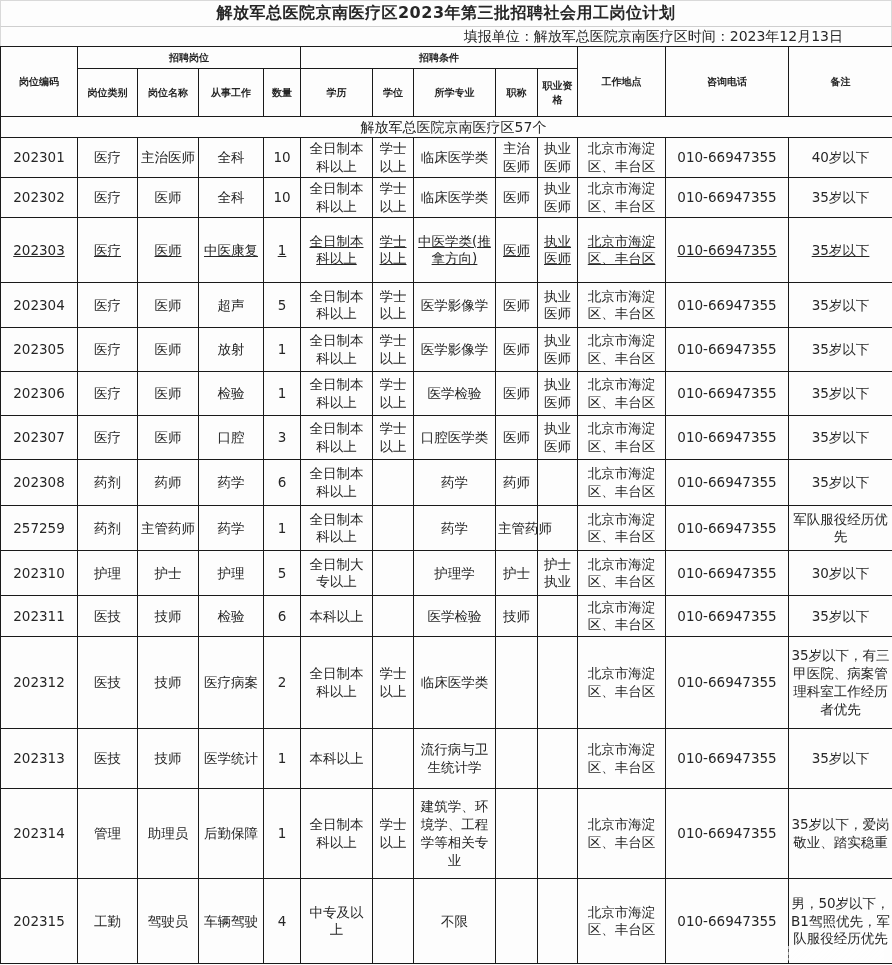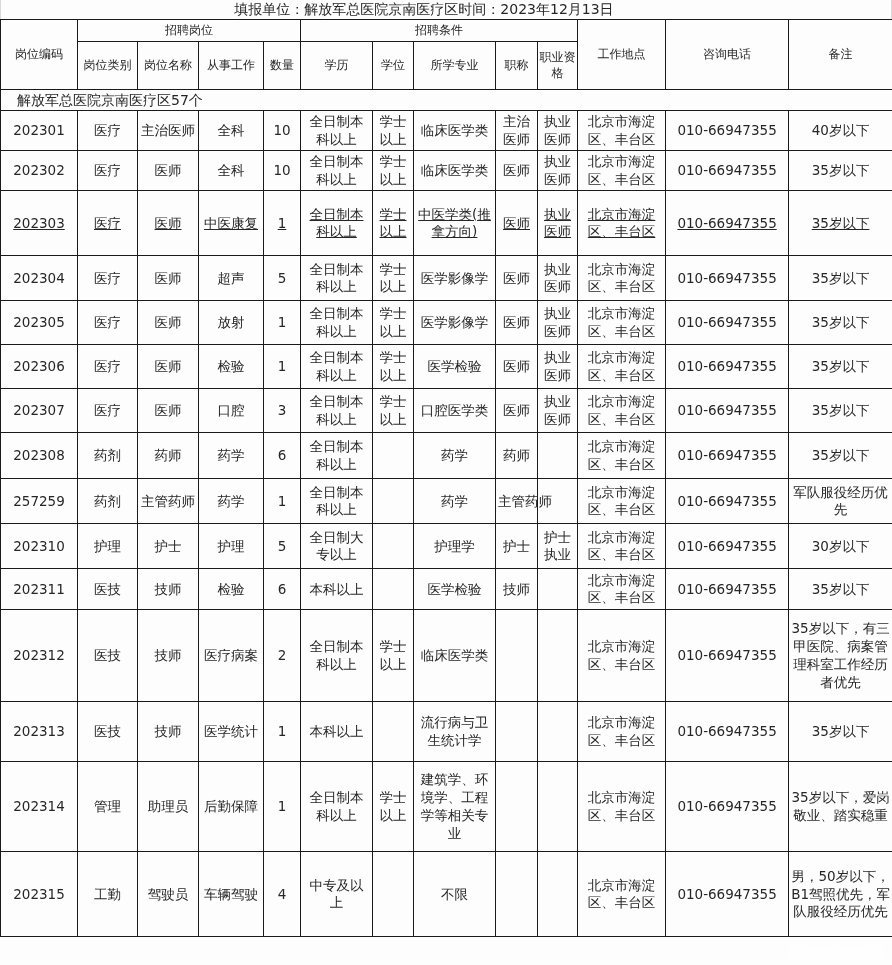--- a/index.html
+++ b/index.html
@@ -28,52 +28,52 @@
     letter-spacing: 0.5px;
     background: #fdfdfd;
   }
   .meta-row {
     width: 892px;
     height: 19px;
     border-left: 1px solid #d9d9d9;
     border-right: 1px solid #d9d9d9;
     display: flex;
     align-items: center;
-    justify-content: center;
+    justify-content: flex-end;
     font-size: 14px;
     padding: 0 48px 0 4px;
     background: #fdfdfd;
   }
   table.positions {
     width: 892px;
     table-layout: fixed;
     border-collapse: collapse;
   }
   table.positions th,
   table.positions td {
     border: 1px solid #1a1a1a;
     text-align: center;
     vertical-align: middle;
     padding: 1px 2px;
     line-height: 1.32;
     word-break: break-all;
   }
   table.positions th {
-    font-size: 12px;
-    font-weight: normal;
+    font-size: 10px;
+    font-weight: bold;
     padding: 1px 1px;
   }
   table.positions td {
     font-size: 13.5px;
   }
   thead tr.group-row th { height: 22px; }
   thead tr.sub-row th { height: 48px; }
   tr.section-row td {
     height: 20px;
-    text-align: left;
+    text-align: center;
     font-size: 14px;
     padding-left: 16px;
   }
   td.col-code, td.col-phone { font-size: 14.5px; }
 
   
   tbody tr:nth-child(1)  { height: 40px; }
   tbody tr:nth-child(2)  { height: 40px; }
   tbody tr:nth-child(3)  { height: 65px; text-decoration: underline; }
   tbody tr:nth-child(4)  { height: 45px; }
@@ -110,20 +110,21 @@
       rgba(255,255,255,0.25) 4px
     );
     pointer-events: none;
   }
 </style>
 </head>
 <body>
 
 <div class="sheet">
 
+  <div class="title-row">解放军总医院京南医疗区2023年第三批招聘社会用工岗位计划</div>
 
   <div class="meta-row">
     <span><span>填报单位：</span><span>解放军总医院京南医疗区</span></span>
     <span><span>时间：</span><span>2023年12月13日</span></span>
   </div>
 
   <table class="positions">
     <colgroup>
       <col style="width:77px">
         <col style="width:60px">

